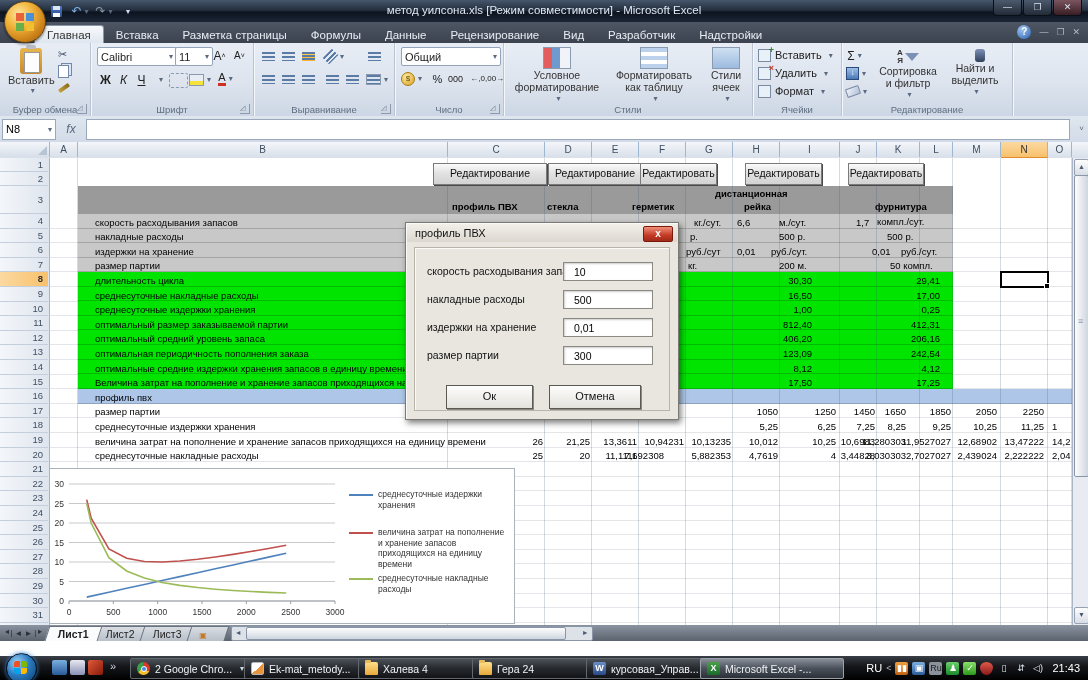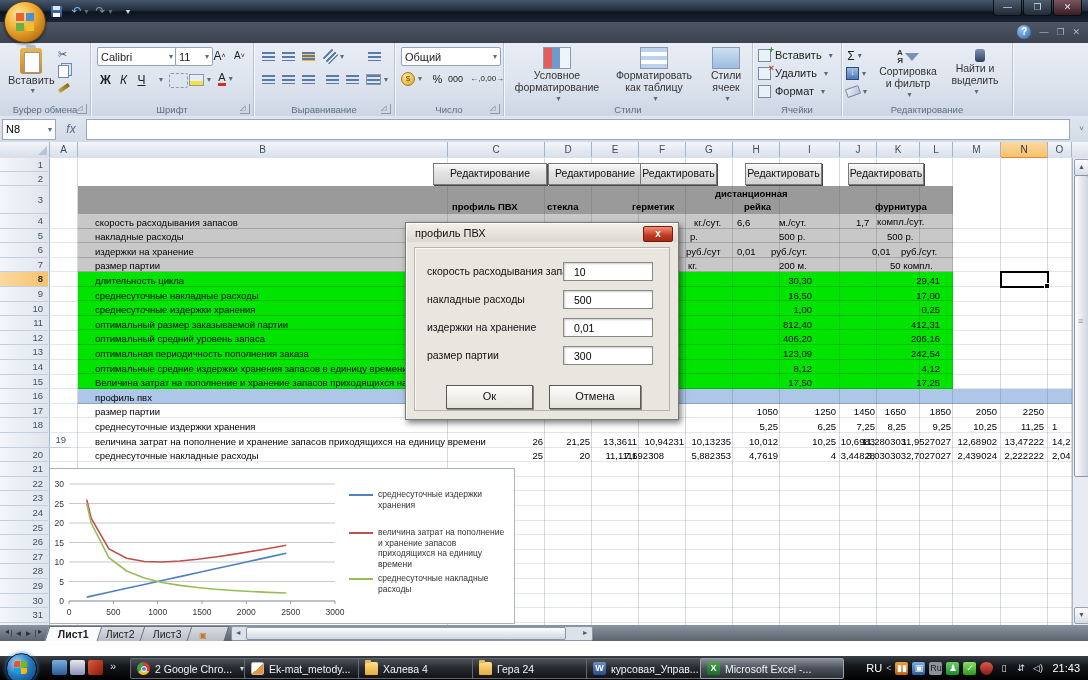--- a/index.html
+++ b/index.html
@@ -209,37 +209,49 @@
 
   <div id="titlebar">
     <div class="qat" style="left:46px;">
       <div class="qat-btn">
           <span class="floppy"></span>
         </div>
       <div class="qat-btn" style="color:#7fb2e8;">↶<span class="dd">▾</span></div>
       <div class="qat-btn" style="color:#8a96a6;">↷<span class="dd">▾</span></div>
       <div class="qat-btn" style="font-size:8px;">▾</div>
     </div>
+    <div id="title-text">метод уилсона.xls [Режим совместимости] - Microsoft Excel</div>
     <div class="win-ctrl">
       <div class="win-btn">—</div>
       <div class="win-btn">❐</div>
       <div class="win-btn close">✕</div>
     </div>
   </div>
 
   <div id="orb">
     <div class="panes">
       <i style="background:#e8623a;"></i>
         <i style="background:#4a90d8;"></i>
       <i style="background:#6ab04a;"></i>
         <i style="background:#f0c030;"></i>
     </div>
   </div>
 
   <div id="tabstrip">
+    <div id="tabs">
+        <div class="rtab active">Главная</div>
+        <div class="rtab">Вставка</div>
+        <div class="rtab">Разметка страницы</div>
+        <div class="rtab">Формулы</div>
+        <div class="rtab">Данные</div>
+        <div class="rtab">Рецензирование</div>
+        <div class="rtab">Вид</div>
+        <div class="rtab">Разработчик</div>
+        <div class="rtab">Надстройки</div>
+      </div>
     <div id="tabstrip-right">
       <div class="help-circle">?</div>
       <span class="mini-ctrl">—</span>
       <span class="mini-ctrl">❐</span>
       <span class="mini-ctrl">✕</span>
     </div>
   </div>
 
   <div id="ribbon">
     <div class="rgroup" style="width:90px;">
@@ -592,21 +604,21 @@
         <div class="rownum" style="top: 129px; height: 13.6px; line-height: 13.6px;">9</div>
         <div class="rownum" style="top: 143.6px; height: 13.6px; line-height: 13.6px;">10</div>
         <div class="rownum" style="top: 158.2px; height: 13.6px; line-height: 13.6px;">11</div>
         <div class="rownum" style="top: 172.8px; height: 13.6px; line-height: 13.6px;">12</div>
         <div class="rownum" style="top: 187.4px; height: 13.6px; line-height: 13.6px;">13</div>
         <div class="rownum" style="top: 202px; height: 13.6px; line-height: 13.6px;">14</div>
         <div class="rownum" style="top: 216.6px; height: 13.6px; line-height: 13.6px;">15</div>
         <div class="rownum" style="top: 231.2px; height: 13.6px; line-height: 13.6px;">16</div>
         <div class="rownum" style="top: 245.8px; height: 13.6px; line-height: 13.6px;">17</div>
         <div class="rownum" style="top: 260.4px; height: 13.6px; line-height: 13.6px;">18</div>
-        <div class="rownum" style="top: 275px; height: 13.6px; line-height: 13.6px; padding-left: 23px;">19</div>
+        <div class="rownum" style="top: 275px; height: 13.6px; line-height: 13.6px;">19</div>
         <div class="rownum" style="top: 289.6px; height: 13.6px; line-height: 13.6px;">20</div>
         <div class="rownum" style="top: 304.2px; height: 13.6px; line-height: 13.6px;">21</div>
         <div class="rownum" style="top: 318.8px; height: 13.6px; line-height: 13.6px;">22</div>
         <div class="rownum" style="top: 333.4px; height: 13.6px; line-height: 13.6px;">23</div>
         <div class="rownum" style="top: 348px; height: 13.6px; line-height: 13.6px;">24</div>
         <div class="rownum" style="top: 362.6px; height: 13.6px; line-height: 13.6px;">25</div>
         <div class="rownum" style="top: 377.2px; height: 13.6px; line-height: 13.6px;">26</div>
         <div class="rownum" style="top: 391.8px; height: 13.6px; line-height: 13.6px;">27</div>
         <div class="rownum" style="top: 406.4px; height: 13.6px; line-height: 13.6px;">28</div>
         <div class="rownum" style="top: 421px; height: 13.6px; line-height: 13.6px;">29</div>

